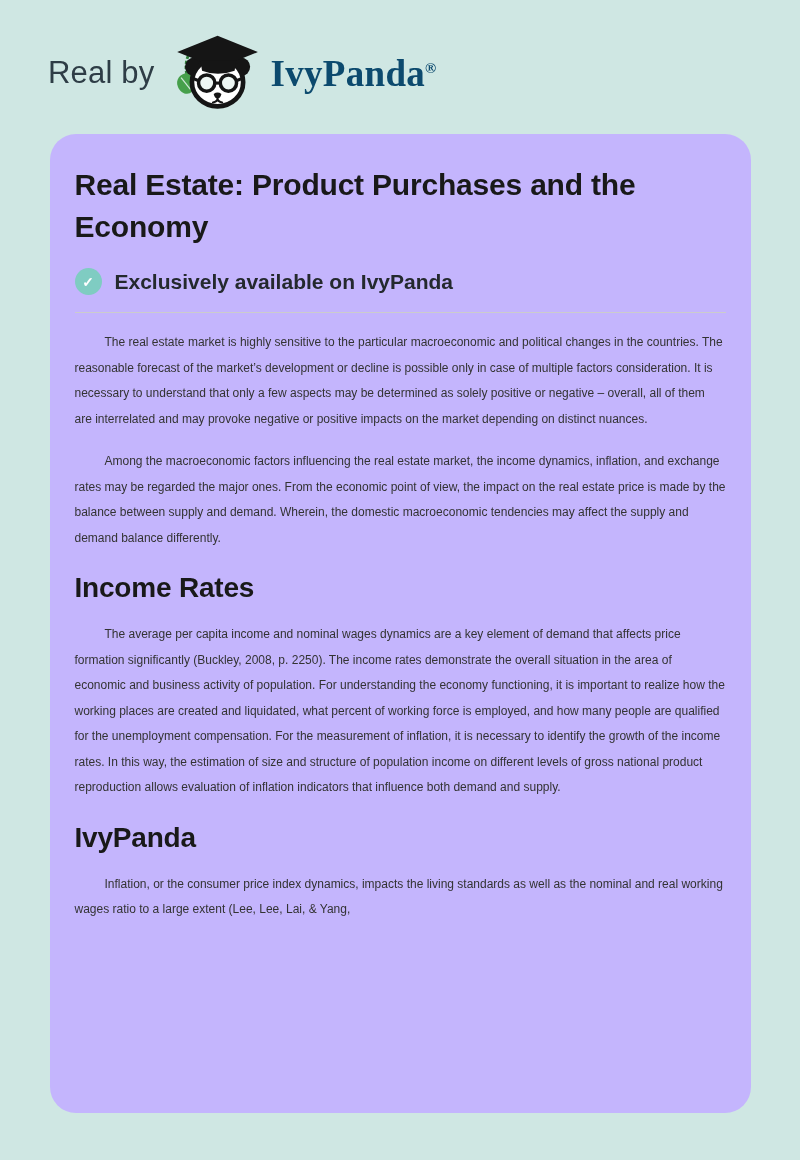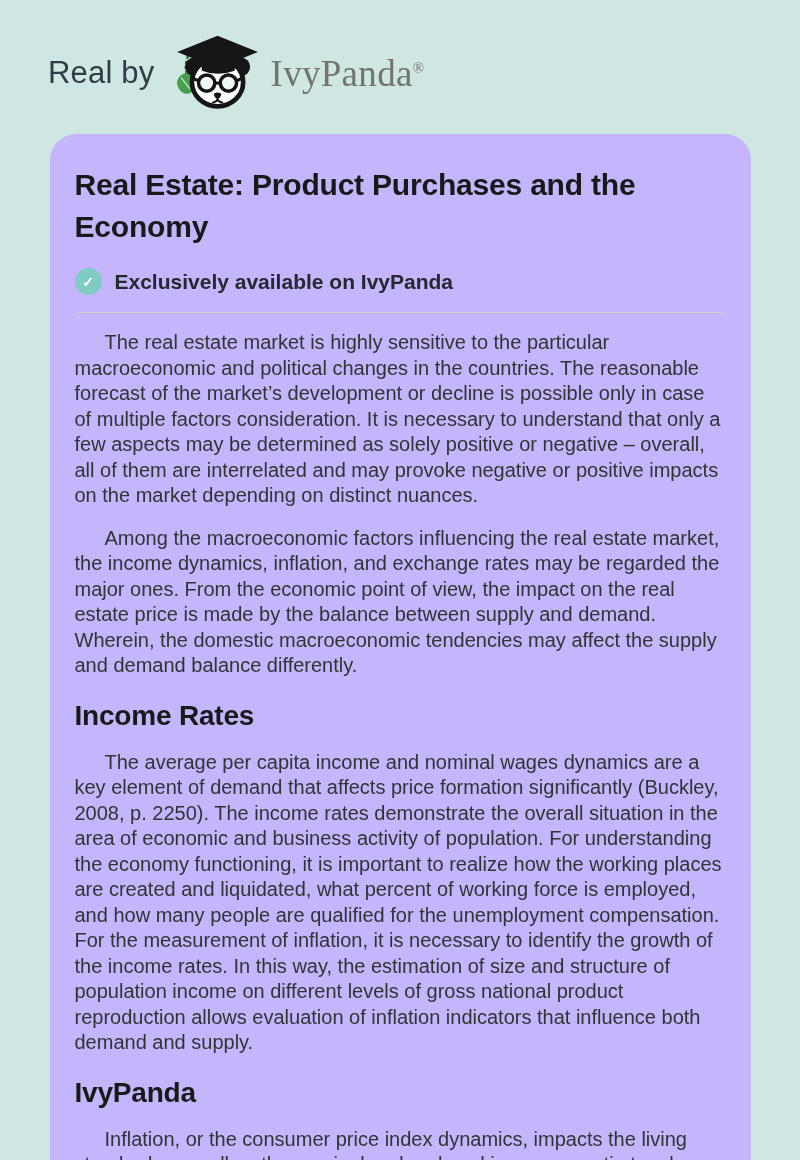--- a/index.html
+++ b/index.html
@@ -25,23 +25,23 @@
     letter-spacing: 0.2px;
   }
   .logo {
     margin: 0 10px 0 16px;
     width: 90px;
     height: 78px;
   }
   .logo svg { width: 90px; height: 78px; display: block; }
   .brand {
     font-family: "Liberation Serif", serif;
-    font-weight: normal;
+    font-weight: bold;
     font-size: 37px;
-    color: #737373;
+    color: #0c4a6e;
     letter-spacing: 0.3px;
     white-space: nowrap;
   }
   .brand sup { font-size: 15px; }
 
   
   .card {
     width: 701px;
     min-height: 979px;
     margin: 22px auto 0;
@@ -80,21 +80,21 @@
     font-size: 21px;
     font-weight: bold;
     color: #24292e;
   }
   hr.divider {
     border: none;
     border-top: 1px solid #cccccc;
     margin: 17px 0 0;
   }
   .card p {
-    font-size: 20px;
+    font-size: 12px;
     line-height: 25.5px;
     color: #333333;
     margin: 17px 0 0;
     text-indent: 30px;
   }
   .card p + p { }
   h2.section-heading {
     font-size: 28px;
     line-height: 34px;
     color: #191919;

